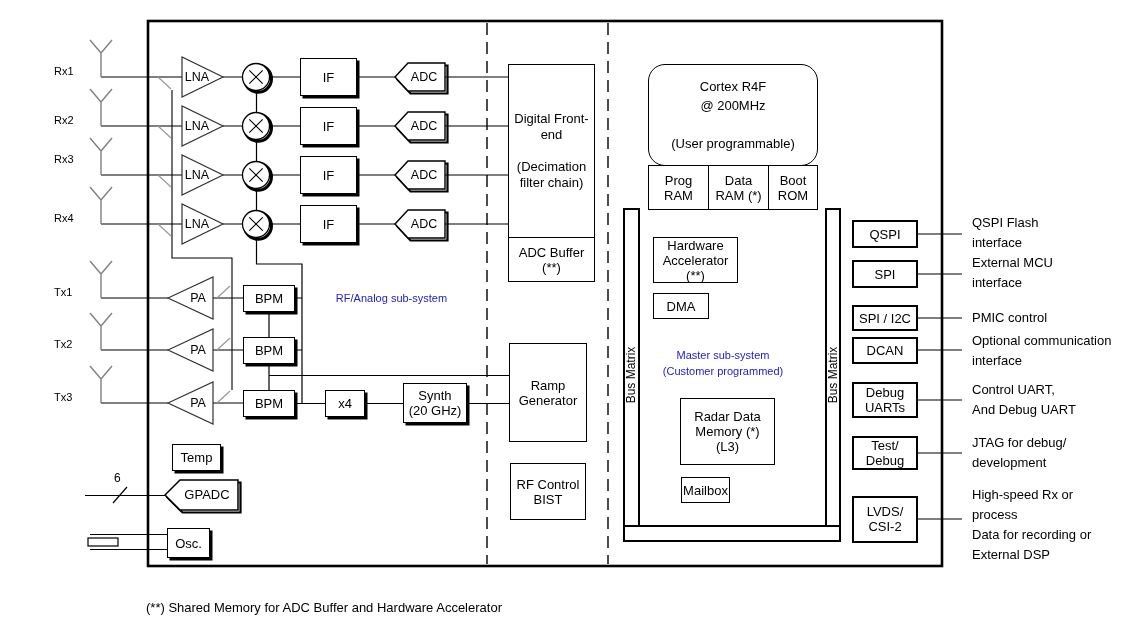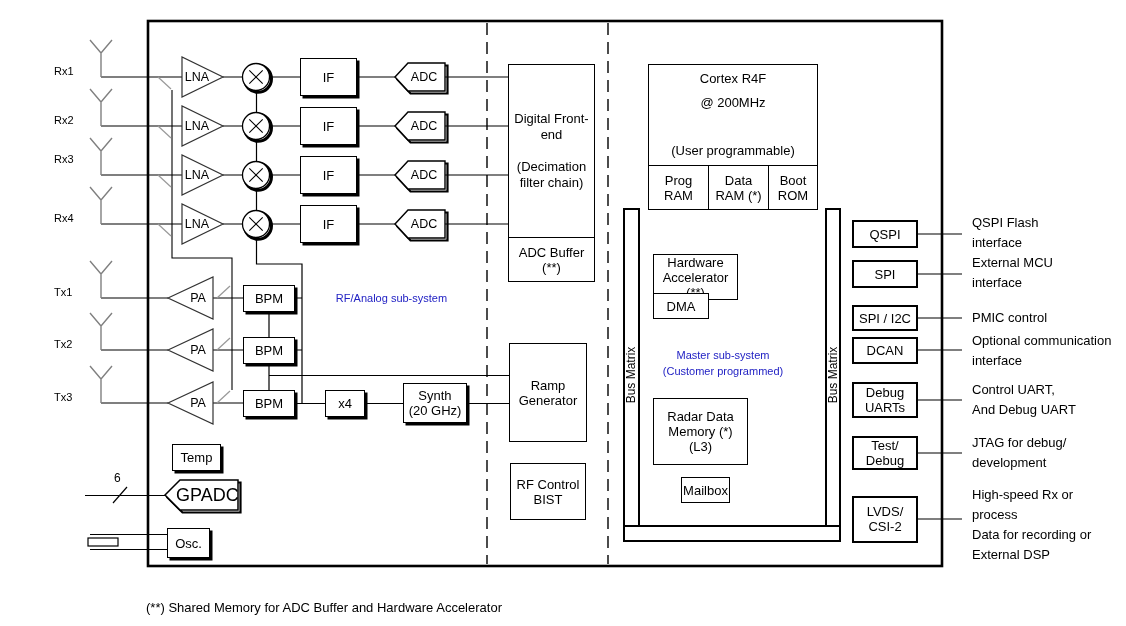--- a/index.html
+++ b/index.html
@@ -122,48 +122,48 @@
 
   <div class="box shadow" style="left:325px;top:390px;width:40px;height:27px;">x4</div>
   <div class="box shadow" style="left:403px;top:383px;width:64px;height:40px;">Synth
 (20 GHz)</div>
   <div class="box" style="left:509px;top:343px;width:78px;height:99px;">Ramp
 Generator</div>
   <div class="box" style="left:510px;top:463px;width:76px;height:57px;">RF Control
 BIST</div>
 
   <div class="box shadow" style="left:172px;top:444px;width:49px;height:27px;">Temp</div>
-  <div class="shape-label" style="left:176px;top:487px;width:62px;font-size:18px;">GPADC</div>
+  <div class="shape-label" style="left:176px;top:487px;width:62px;font-size:13px;">GPADC</div>
   <div class="box shadow" style="left:167px;top:528px;width:43px;height:30px;">Osc.</div>
   <div class="lbl" style="left:114px;top:470px;font-size:12px;">6</div>
 
-  <div class="box" style="left:648px;top:64px;width:170px;height:102px;line-height:24px;">Cortex R4F
+  <div class="box" style="left:648px;top:64px;width:170px;height:102px;line-height:19px;border-radius:17px;">Cortex R4F
 @ 200MHz
 
 (User programmable)</div>
   <div class="box" style="left:648px;top:165px;width:61px;height:45px;">Prog
 RAM</div>
   <div class="box" style="left:708px;top:165px;width:61px;height:45px;">Data
 RAM (*)</div>
   <div class="box" style="left:768px;top:165px;width:50px;height:45px;">Boot
 ROM</div>
 
   <div class="box b2" style="left:623px;top:208px;width:17px;height:334px;"></div>
   <div class="box b2" style="left:825px;top:208px;width:16px;height:334px;"></div>
   <div class="box b2" style="left:623px;top:525px;width:218px;height:17px;"></div>
   <div class="vtext" style="left:591px;top:367px;width:80px;height:16px;">Bus Matrix</div>
   <div class="vtext" style="left:793px;top:367px;width:80px;height:16px;">Bus Matrix</div>
 
-  <div class="box" style="left:653px;top:254px;width:85px;height:46px;">Hardware
+  <div class="box" style="left:653px;top:237px;width:85px;height:46px;">Hardware
 Accelerator
 (**)</div>
   <div class="box" style="left:653px;top:293px;width:56px;height:26px;">DMA</div>
   <div class="lbl blue ctr" style="left:623px;top:347px;width:200px;">Master sub-system
 (Customer programmed)</div>
-  <div class="box" style="left:653px;top:398px;width:95px;height:67px;">Radar Data
+  <div class="box" style="left:680px;top:398px;width:95px;height:67px;">Radar Data
 Memory (*)
 (L3)</div>
   <div class="box" style="left:681px;top:477px;width:49px;height:26px;">Mailbox</div>
 
   <div class="foot" style="left:146px;top:600px;text-align:center;">(**) Shared Memory for ADC Buffer and Hardware Accelerator</div>
 
 <div class="shape-label" style="left:181px;top:69px;width:32px;">LNA</div>
     <div class="box shadow" style="left:300px;top:58px;width:57px;height:38px;">IF</div>
     <div class="shape-label" style="left:404px;top:69px;width:40px;">ADC</div>
     <div class="lbl" style="left:54px;top:63px;width:34px;">Rx1</div>

